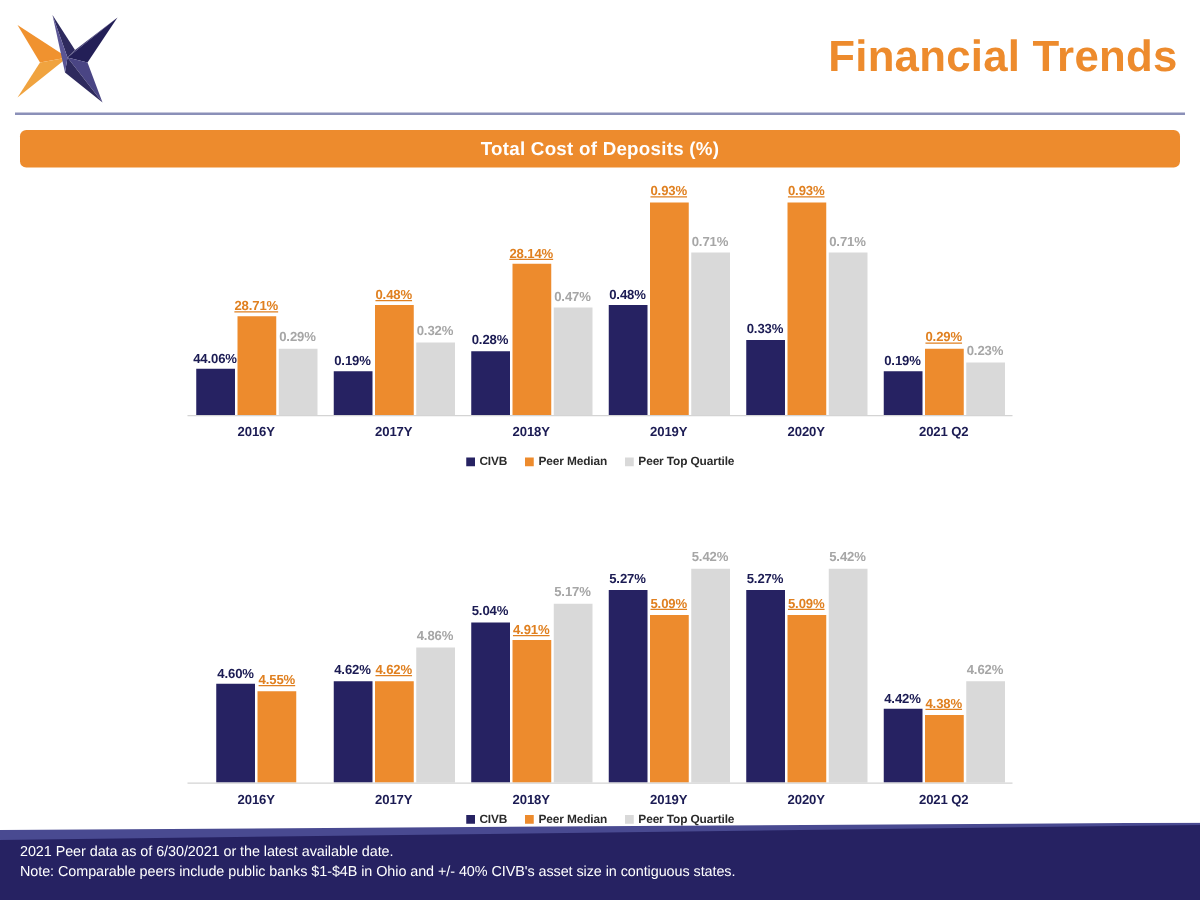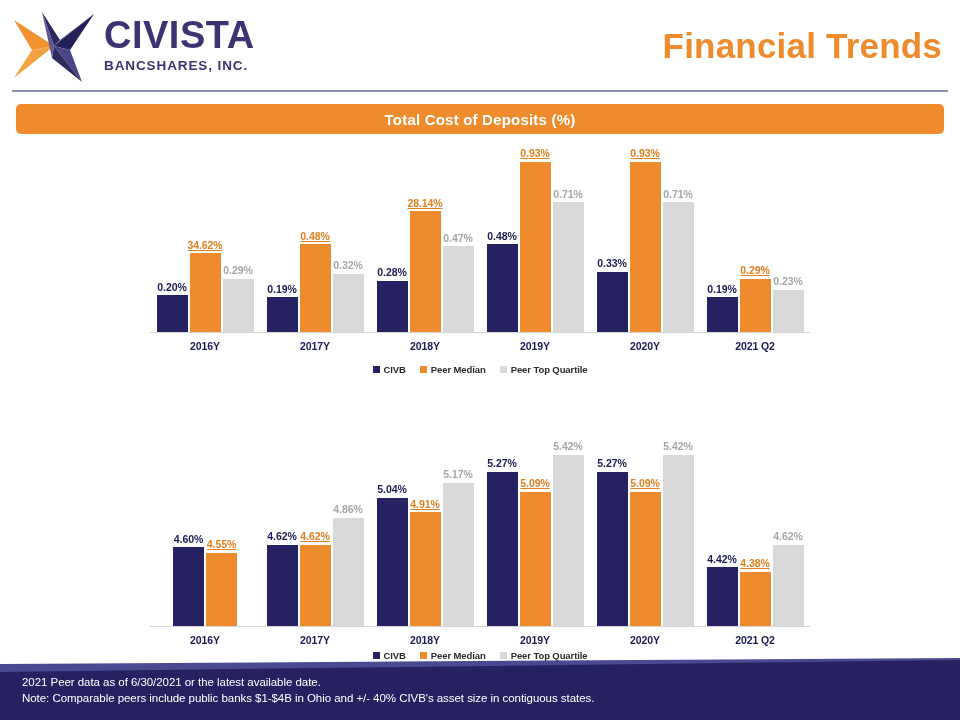--- a/index.html
+++ b/index.html
@@ -202,21 +202,21 @@
   
   .footer {
     position: absolute;
     left: 0; bottom: 0;
     width: 960px; height: 62px;
     overflow: hidden;
   }
   .footer svg { display: block; }
   .footer-note {
     position: absolute;
-    left: 22px; top: 16px;
+    left: 16px; top: 16px;
     color: #ffffff;
     font-size: 11.5px;
     line-height: 1.42;
     letter-spacing: -0.05px;
   }
   .page-num {
     position: absolute;
     right: 28px; top: 20px;
     color: #ffffff;
     font-size: 12px;
@@ -235,45 +235,41 @@
       <svg class="logo-mark" viewBox="0 0 84 74">
         <polygon points="2,10 42,36 20,40" fill="#F0922F"></polygon>
         <polygon points="2,68 42,36 20,40" fill="#F0A33F"></polygon>
         <polygon points="42,36 30,2 48,30" fill="#2E2A5E"></polygon>
         <polygon points="42,36 48,30 82,4" fill="#3F3A72"></polygon>
         <polygon points="42,36 82,4 58,40" fill="#231F57"></polygon>
         <polygon points="42,36 58,40 70,72" fill="#4A4584"></polygon>
         <polygon points="42,36 70,72 40,48" fill="#2E2A5E"></polygon>
         <polygon points="42,36 40,48 30,2" fill="#5A5594"></polygon>
       </svg>
-      <div class="logo-text">
-        <div class="logo-name">CIVISTA</div>
-        <div class="logo-sub">BANCSHARES, INC.</div>
-      </div>
     </div>
 
     <div class="slide-title">Financial Trends</div>
     <div class="header-rule"></div>
   </div>
 
   <div class="banner banner-deposits">
     <span>Total Cost of Deposits (%)</span>
   </div>
 
   <div class="chart" id="chart-0" style="left:150px; top:140px; width:660px; height:240px;">
     <div class="chart-plot" style="height:192px;">
       <div class="groups" style="height:192px;">
           <div class="group">
             <div class="bars" style="height: 192px;">
               <div class="bar-slot">
-                <div class="bar-label civb">0.20%</div>
+                <div class="bar-label civb">44.06%</div>
                 <div class="bar civb" title="CIVB 2016Y: 0.20%" style="height: 36.5714px;"></div>
               </div>
               <div class="bar-slot">
-                <div class="bar-label median">34.62%</div>
+                <div class="bar-label median">28.71%</div>
                 <div class="bar median" title="Peer Median 2016Y: 0.43%" style="height: 78.6286px;"></div>
               </div>
               <div class="bar-slot">
                 <div class="bar-label quartile">0.29%</div>
                 <div class="bar quartile" title="Peer Top Quartile 2016Y: 0.29%" style="height: 53.0286px;"></div>
               </div>
             </div>
           </div>
           <div class="group">
             <div class="bars" style="height: 192px;">

